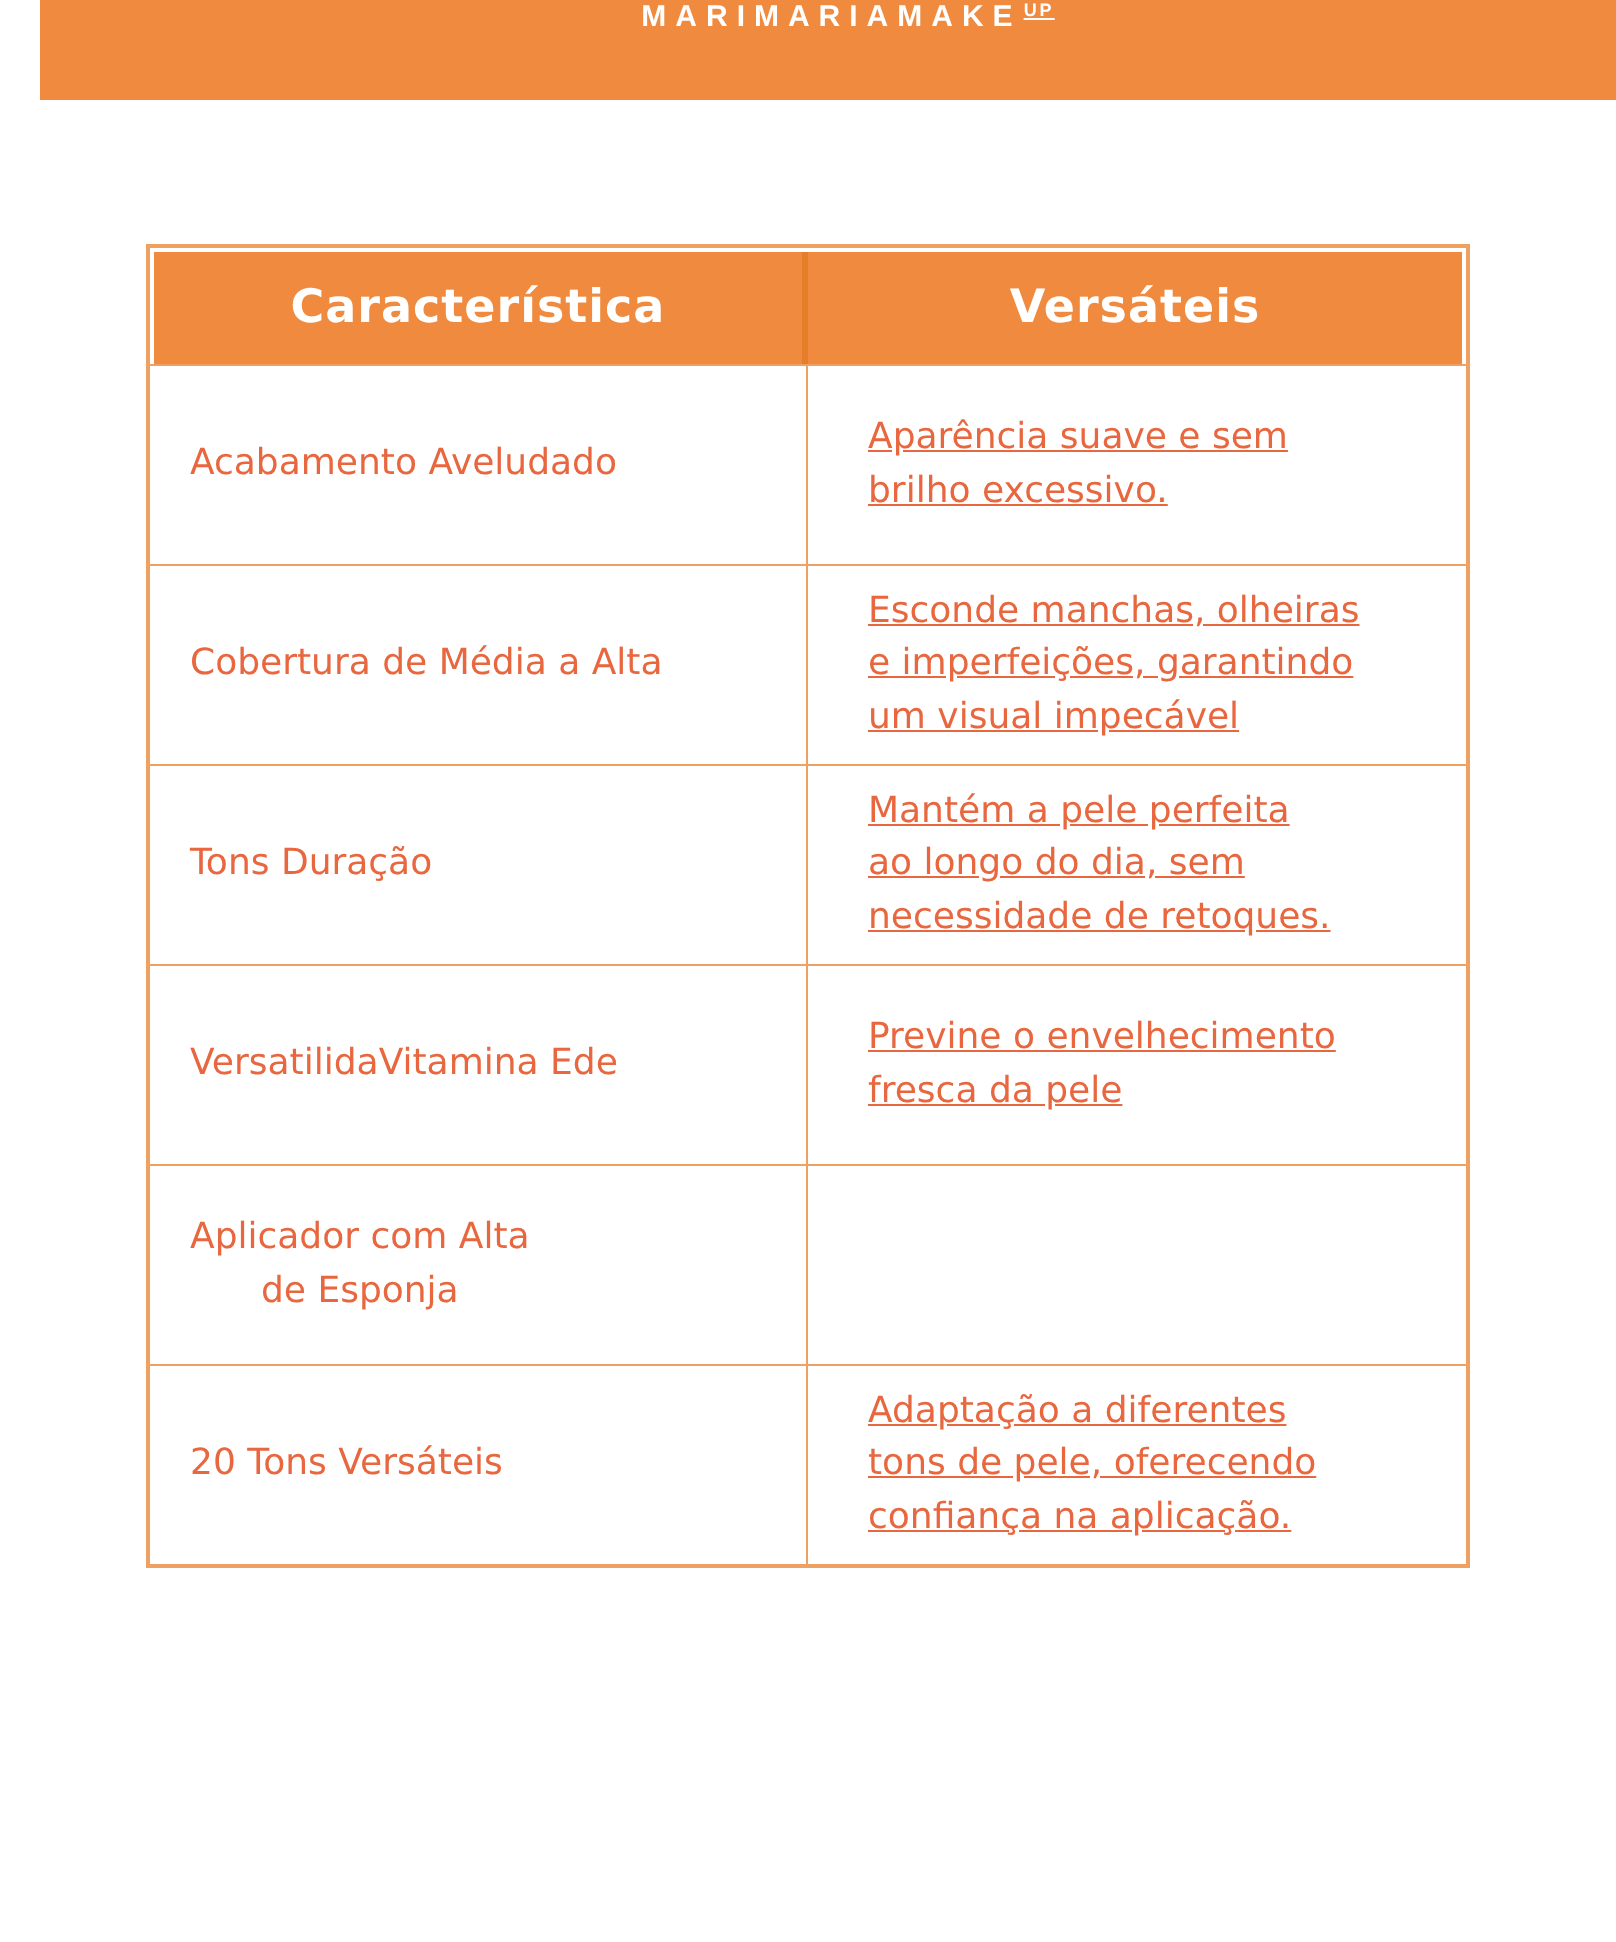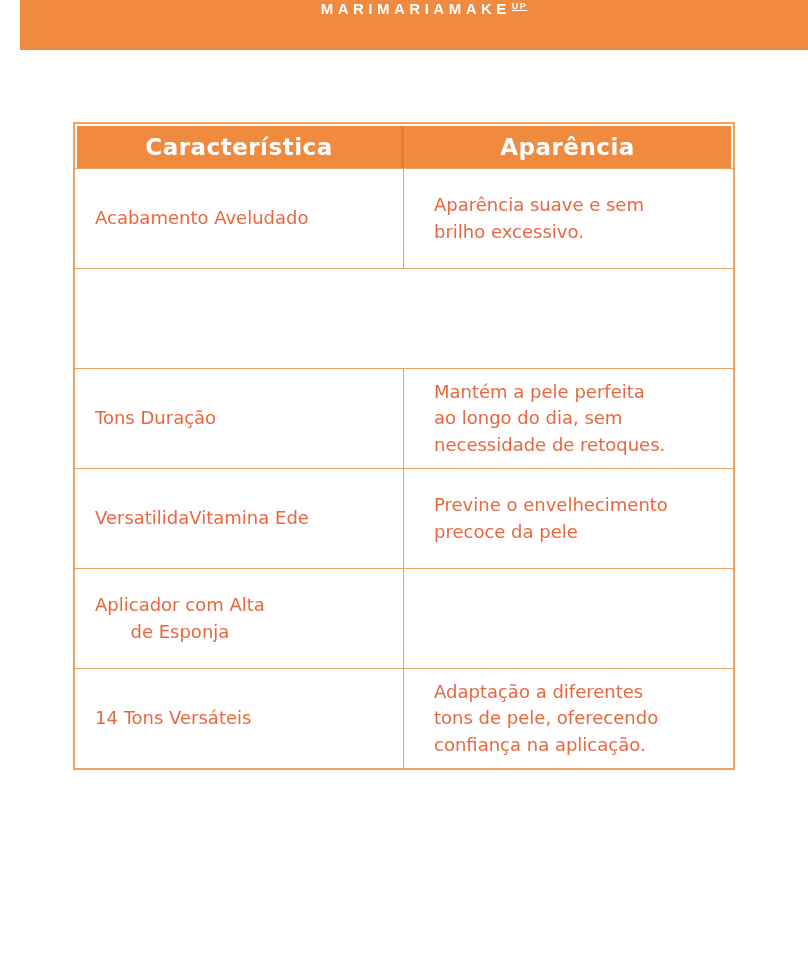--- a/index.html
+++ b/index.html
@@ -27,21 +27,21 @@
   .logo .sup{
     display:inline-block;font-size:9px;letter-spacing:1.5px;
     vertical-align:5px;text-decoration:underline;margin-left:1px;
   }
   .ftable{
     position:absolute;left:73px;top:122px;width:662px;
     border:2px solid var(--border-orange);
     box-sizing:border-box;background:#ffffff;
   }
   .thead{
-    display:flex;height:44px;background:var(--orange);
+    display:flex;height:58px;background:var(--orange);
     border:2px solid #ffffff;border-bottom:0;box-sizing:border-box;
   }
   .th{
     flex:1 1 50%;display:flex;align-items:center;justify-content:center;
     color:#ffffff;font-weight:bold;font-size:23px;letter-spacing:0.5px;
     box-sizing:border-box;
   }
   .th:first-child{border-right:3px solid var(--divider-orange);}
   .tr{
     display:flex;height:99px;border-top:1px solid var(--border-orange);
@@ -52,74 +52,83 @@
     color:var(--text-orange);font-size:18px;line-height:1.45;
   }
   .td span{white-space:pre-line;}
   .feature{
     width:50%;justify-content:flex-start;text-align:center;
     padding:0 20px;border-right:1px solid var(--border-orange);
   }
   .benefit{
     width:50%;justify-content:flex-start;text-align:left;
     padding:0 14px 0 30px;
+    text-decoration:underline;
   }
 </style>
 </head>
 <body>
 
 <div class="banner">
   <div class="logo"><span>MARIMARIAMAKE</span><span class="sup">UP</span></div>
 </div>
 
 <div class="ftable">
   <div class="thead">
     <div class="th">Característica</div>
-    <div class="th">Aparência</div>
+    <div class="th">Versáteis</div>
   </div>
   <div id="tbody">
       <div class="tr">
         <div class="td feature">
           <span>Acabamento Aveludado</span>
         </div>
         <div class="td benefit">
           <span>Aparência suave e sem
 brilho excessivo.</span>
         </div>
       </div>
       <div class="tr">
+        <div class="td feature">
+          <span>Cobertura de Média a Alta</span>
+        </div>
+        <div class="td benefit">
+          <span>Esconde manchas, olheiras
+e imperfeições, garantindo
+um visual impecável</span>
+        </div>
       </div>
       <div class="tr">
         <div class="td feature">
           <span>Tons Duração</span>
         </div>
         <div class="td benefit">
           <span>Mantém a pele perfeita
 ao longo do dia, sem
 necessidade de retoques.</span>
         </div>
       </div>
       <div class="tr">
         <div class="td feature">
           <span>VersatilidaVitamina Ede</span>
         </div>
         <div class="td benefit">
           <span>Previne o envelhecimento
-precoce da pele</span>
+fresca da pele</span>
         </div>
       </div>
       <div class="tr">
         <div class="td feature">
           <span>Aplicador com Alta
 de Esponja</span>
         </div>
       </div>
       <div class="tr">
         <div class="td feature">
-          <span>14 Tons Versáteis</span>
+          <span>20 Tons Versáteis</span>
         </div>
         <div class="td benefit">
           <span>Adaptação a diferentes
 tons de pele, oferecendo
 confiança na aplicação.</span>
         </div>
       </div>
     </div>
 </div>
 

